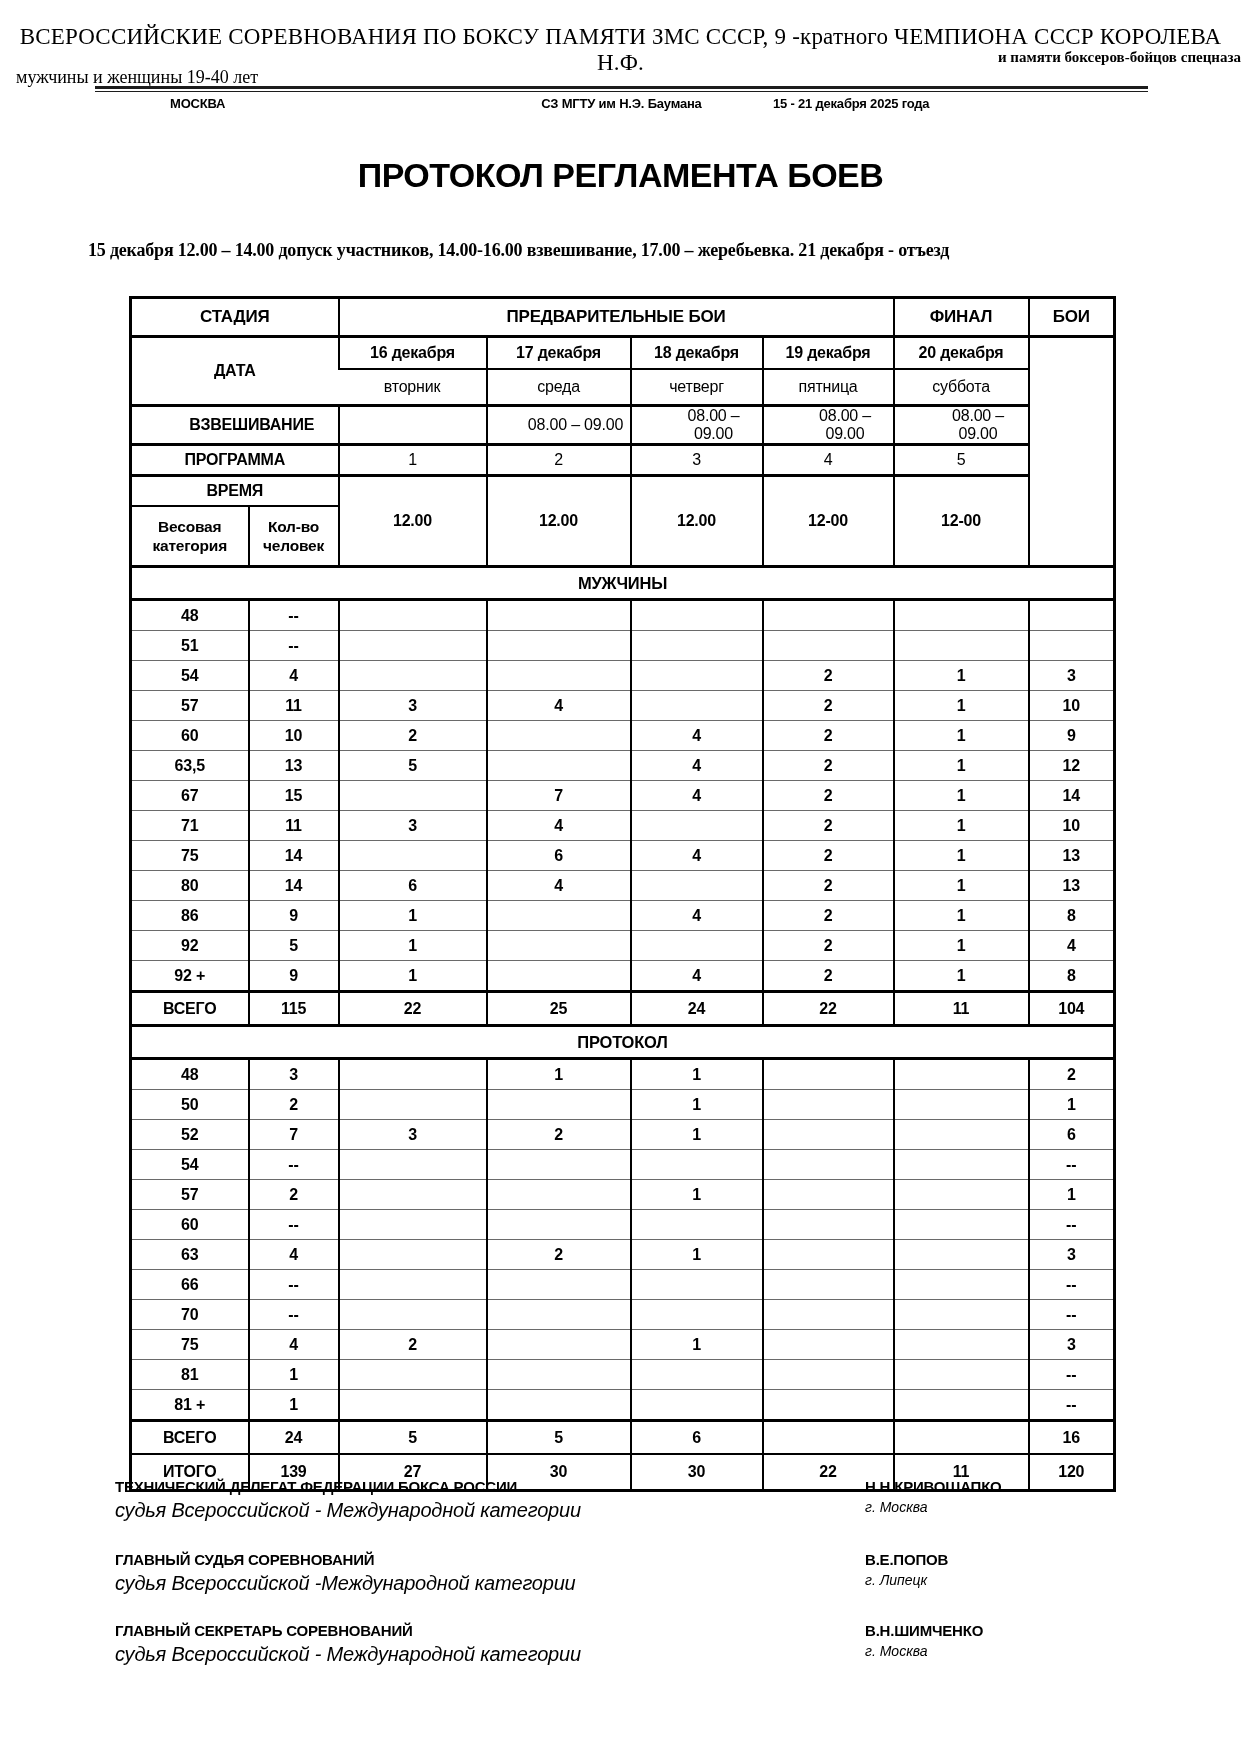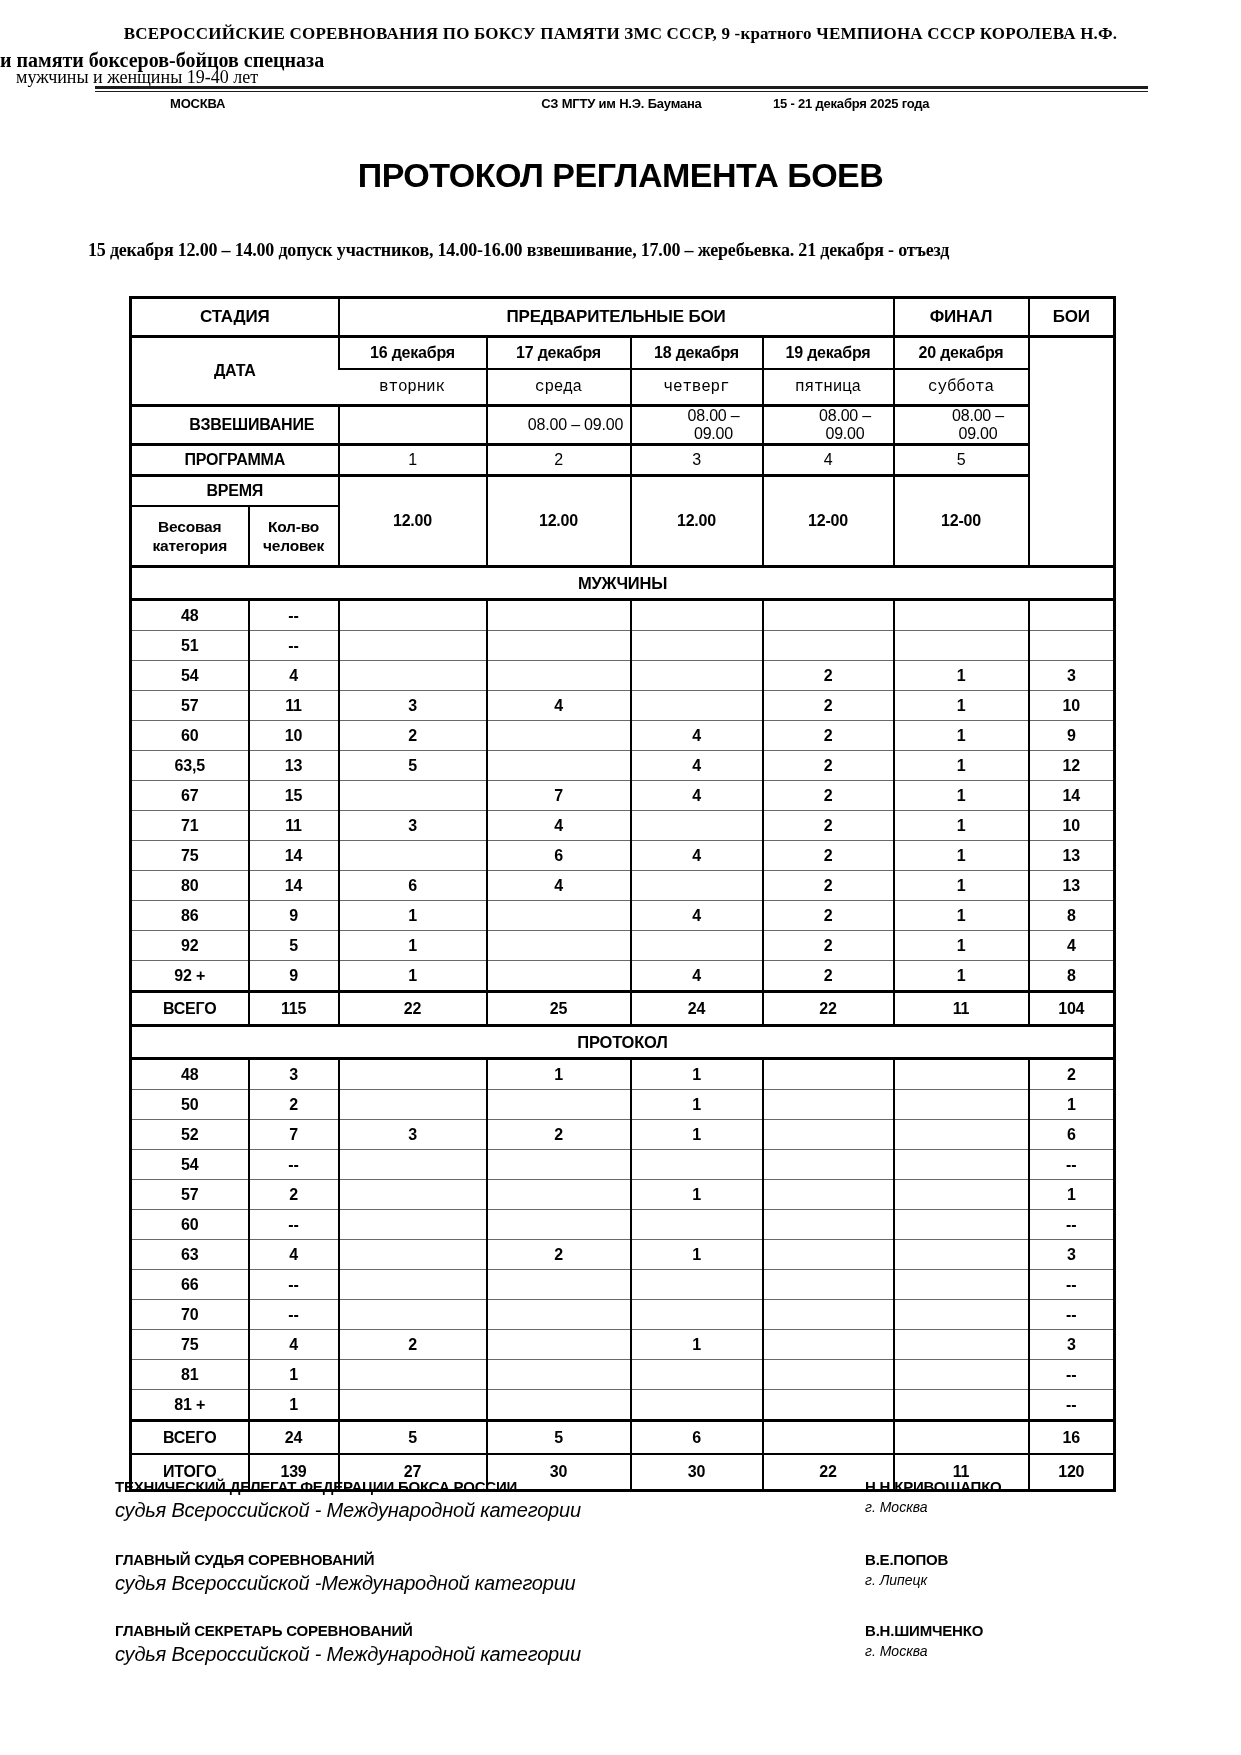--- a/index.html
+++ b/index.html
@@ -1,23 +1,23 @@
 <!DOCTYPE html>
 <html><head>
 <meta charset="utf-8">
 <style>
   html,body{margin:0;padding:0;background:#e8e8e8;}
   .page{position:relative;width:1241px;height:1755px;background:#ffffff;margin:0 auto;
         font-family:"Liberation Sans",sans-serif;color:#000;overflow:hidden;}
 
   
   .hdr-l1{position:absolute;top:24px;left:0;right:0;text-align:center;
-          font-family:"Liberation Serif",serif;font-weight:bold;font-size:17px;letter-spacing:.2px;}
-  .hdr-l2{position:absolute;top:49px;left:0;right:0;text-align:left;
-          font-family:"Liberation Serif",serif;font-weight:bold;font-size:20px;}
+          font-family:"Liberation Serif",serif;font-weight:normal;font-size:23px;letter-spacing:.2px;}
+  .hdr-l2{position:absolute;top:49px;left:0;right:0;text-align:right;
+          font-family:"Liberation Serif",serif;font-weight:bold;font-size:15px;}
   .hdr-l3{position:absolute;top:67px;left:16px;right:0;text-align:left;
           font-family:"Liberation Serif",serif;font-weight:normal;font-size:18px;}
   .hdr-rule{position:absolute;top:86px;left:95px;width:1053px;height:2px;
             border-top:3px solid #1c1c1c;border-bottom:1px solid #1c1c1c;}
   .hdr-strip{position:absolute;top:96px;left:95px;width:1053px;height:18px;
              font-weight:bold;font-size:13px;letter-spacing:-.2px;}
   .hdr-city{position:absolute;left:75px;top:0;text-align:right;}
   .hdr-venue{position:absolute;left:0;right:0;text-align:center;top:0;}
   .hdr-dates{position:absolute;left:678px;top:0;}
 
@@ -30,21 +30,21 @@
 
   
   table.protocol{position:absolute;top:296px;left:129px;width:984px;
                  border-collapse:collapse;table-layout:fixed;border:3px solid #000;}
   .protocol td{text-align:center;vertical-align:middle;padding:0 2px;
                font-weight:bold;font-size:16px;letter-spacing:-.2px;overflow:hidden;}
   .protocol td + td{border-left:2px solid #000;}
 
   .t-stage td{border-bottom:3px solid #000;height:36px;font-size:17px;}
   .t-date td{height:30px;}
-  .t-weekday td{border-top:2px solid #000;height:34px;font-weight:normal;font-family:Liberation Mono, monospace;}
+  .t-weekday td{border-top:2px solid #000;height:34px;font-weight:normal;}
   .t-weighin td{border-top:3px solid #000;height:32px;font-weight:normal;padding-left:36px;}
   .t-weighin td:first-child{font-weight:bold;}
   .t-program td{border-top:3px solid #000;height:28px;font-weight:normal;}
   .t-program td:first-child{font-weight:bold;}
   .t-time td{border-top:3px solid #000;}
   .t-time td:first-child{border-bottom:2px solid #000;height:28px;}
   .t-weighthdr td{height:58px;font-size:15.5px;line-height:1.25;}
 
   tbody.band td{border-top:3px solid #000;border-bottom:3px solid #000;height:30px;font-size:16.5px;}
   tbody.data td{height:29px;}

